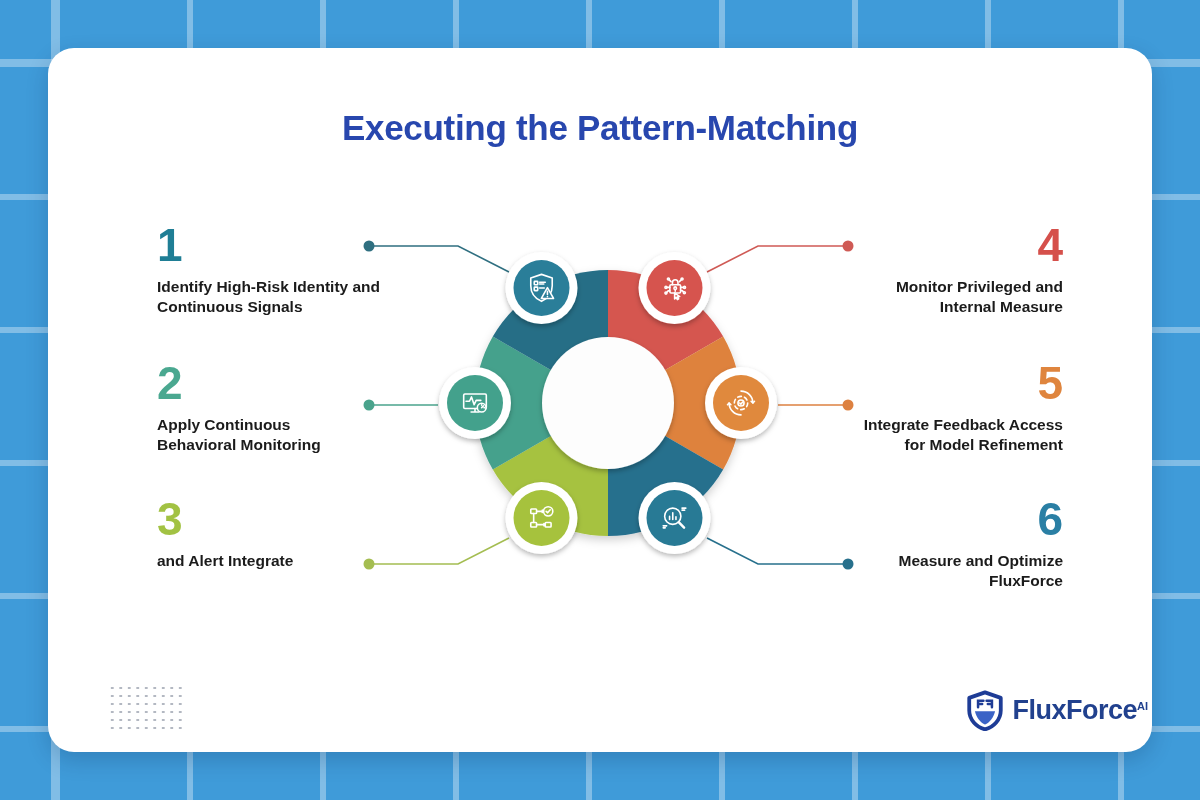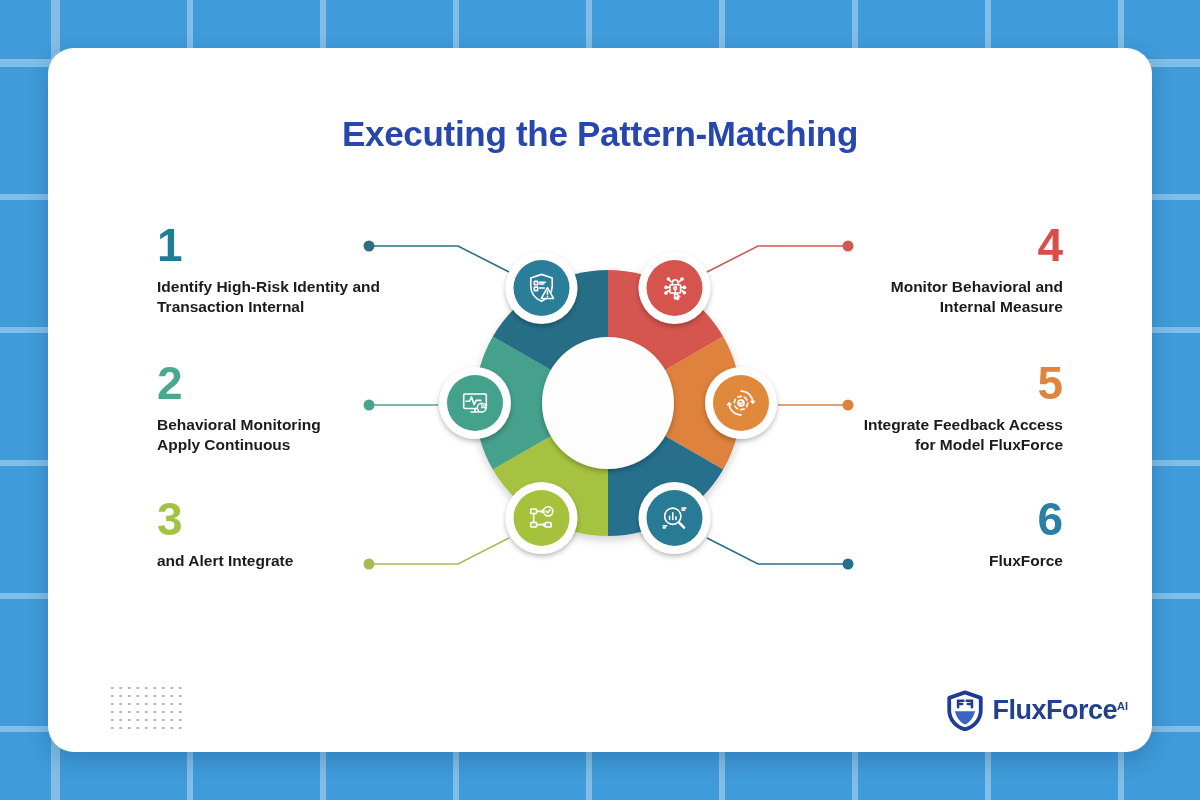--- a/index.html
+++ b/index.html
@@ -4,89 +4,90 @@
 <style>
   html,body{margin:0;padding:0;background:#3f9bd9;font-family:"Liberation Sans","DejaVu Sans",sans-serif;}
   #canvas{position:relative;width:1200px;height:800px;overflow:hidden;background:#3f9bd9;}
   .grid{position:absolute;inset:0;
     background-image:
       repeating-linear-gradient(90deg, rgba(255,255,255,.34) 0 6px, transparent 6px 133px),
       repeating-linear-gradient(0deg, rgba(255,255,255,.34) 0 6px, transparent 6px 133px);
     background-position:54px 0,0 65px;}
   .card{position:absolute;left:48px;top:48px;width:1104px;height:704px;background:#ffffff;
     border-radius:26px;box-shadow:0 8px 22px rgba(0,30,70,.20);}
-  .title{position:absolute;left:0;right:0;top:108px;text-align:center;
+  .title{position:absolute;left:0;right:0;top:102px;text-align:center;
     font-size:35px;line-height:52px;font-weight:800;color:#2847ae;letter-spacing:-.3px;}
   .title span{display:block;}
   .step{position:absolute;width:270px;}
   .step .num{font-size:46px;line-height:50px;font-weight:800;}
   .step .lbl{margin-top:7px;font-size:15.5px;line-height:20px;font-weight:700;color:#1b1b1b;}
   .step .lbl span{display:block;}
   .step-left{left:157px;text-align:left;}
   .step-right{right:137px;text-align:right;}
   .t1{top:220px}.t2{top:358px}.t3{top:494px}
   .c1{color:#1f7e95}.c2{color:#4aa890}.c3{color:#a2c243}
   .c4{color:#d5504b}.c5{color:#df853e}.c6{color:#2a7fa4}
   .diagram{position:absolute;inset:0;pointer-events:none;}
   .dots{position:absolute;left:108px;top:684px;width:76px;height:46px;
     background-image:radial-gradient(#9aa0ad 1.1px, transparent 1.4px);
     background-size:8.5px 8px;opacity:.75;}
-  .logo{position:absolute;right:72px;top:690px;display:flex;align-items:center;gap:8px;}
+  .logo{position:absolute;right:52px;top:690px;display:flex;align-items:center;gap:8px;}
   .logo .wordmark{font-size:27px;font-weight:800;color:#21418e;letter-spacing:-.5px;}
   .logo sup{font-size:11px;font-weight:700;color:#21418e;vertical-align:9px;letter-spacing:0;}
 </style>
 </head>
 <body>
 
 <div id="canvas">
   <div class="grid"></div>
   <div class="card"></div>
 
   <div class="title">
     <span>Executing the Pattern-Matching</span>
   </div>
 
   <div class="step step-left t1">
     <div class="num c1">1</div>
     <div class="lbl">
       <span>Identify High-Risk Identity and</span>
-      <span>Transaction Internal</span>
+      <span>Continuous Signals</span>
     </div>
   </div>
   <div class="step step-left t2">
     <div class="num c2">2</div>
     <div class="lbl">
+      <span>Apply Continuous</span>
       <span>Behavioral Monitoring</span>
-      <span>Apply Continuous</span>
     </div>
   </div>
   <div class="step step-left t3">
     <div class="num c3">3</div>
     <div class="lbl">
       <span>and Alert Integrate</span>
     </div>
   </div>
 
   <div class="step step-right t1">
     <div class="num c4">4</div>
     <div class="lbl">
-      <span>Monitor Behavioral and</span>
+      <span>Monitor Privileged and</span>
       <span>Internal Measure</span>
     </div>
   </div>
   <div class="step step-right t2">
     <div class="num c5">5</div>
     <div class="lbl">
       <span>Integrate Feedback Access</span>
-      <span>for Model FluxForce</span>
+      <span>for Model Refinement</span>
     </div>
   </div>
   <div class="step step-right t3">
     <div class="num c6">6</div>
     <div class="lbl">
+      <span>Measure and Optimize</span>
       <span>FluxForce</span>
     </div>
   </div>
 
   <svg class="diagram" width="1200" height="800" viewBox="0 0 1200 800">
     <defs>
       <filter id="ds" x="-40%" y="-40%" width="180%" height="180%">
         <feDropShadow dx="0" dy="2.5" stdDeviation="2.5" flood-color="#000" flood-opacity="0.28"></feDropShadow>
       </filter>
       <filter id="soft" x="-30%" y="-30%" width="160%" height="160%">

